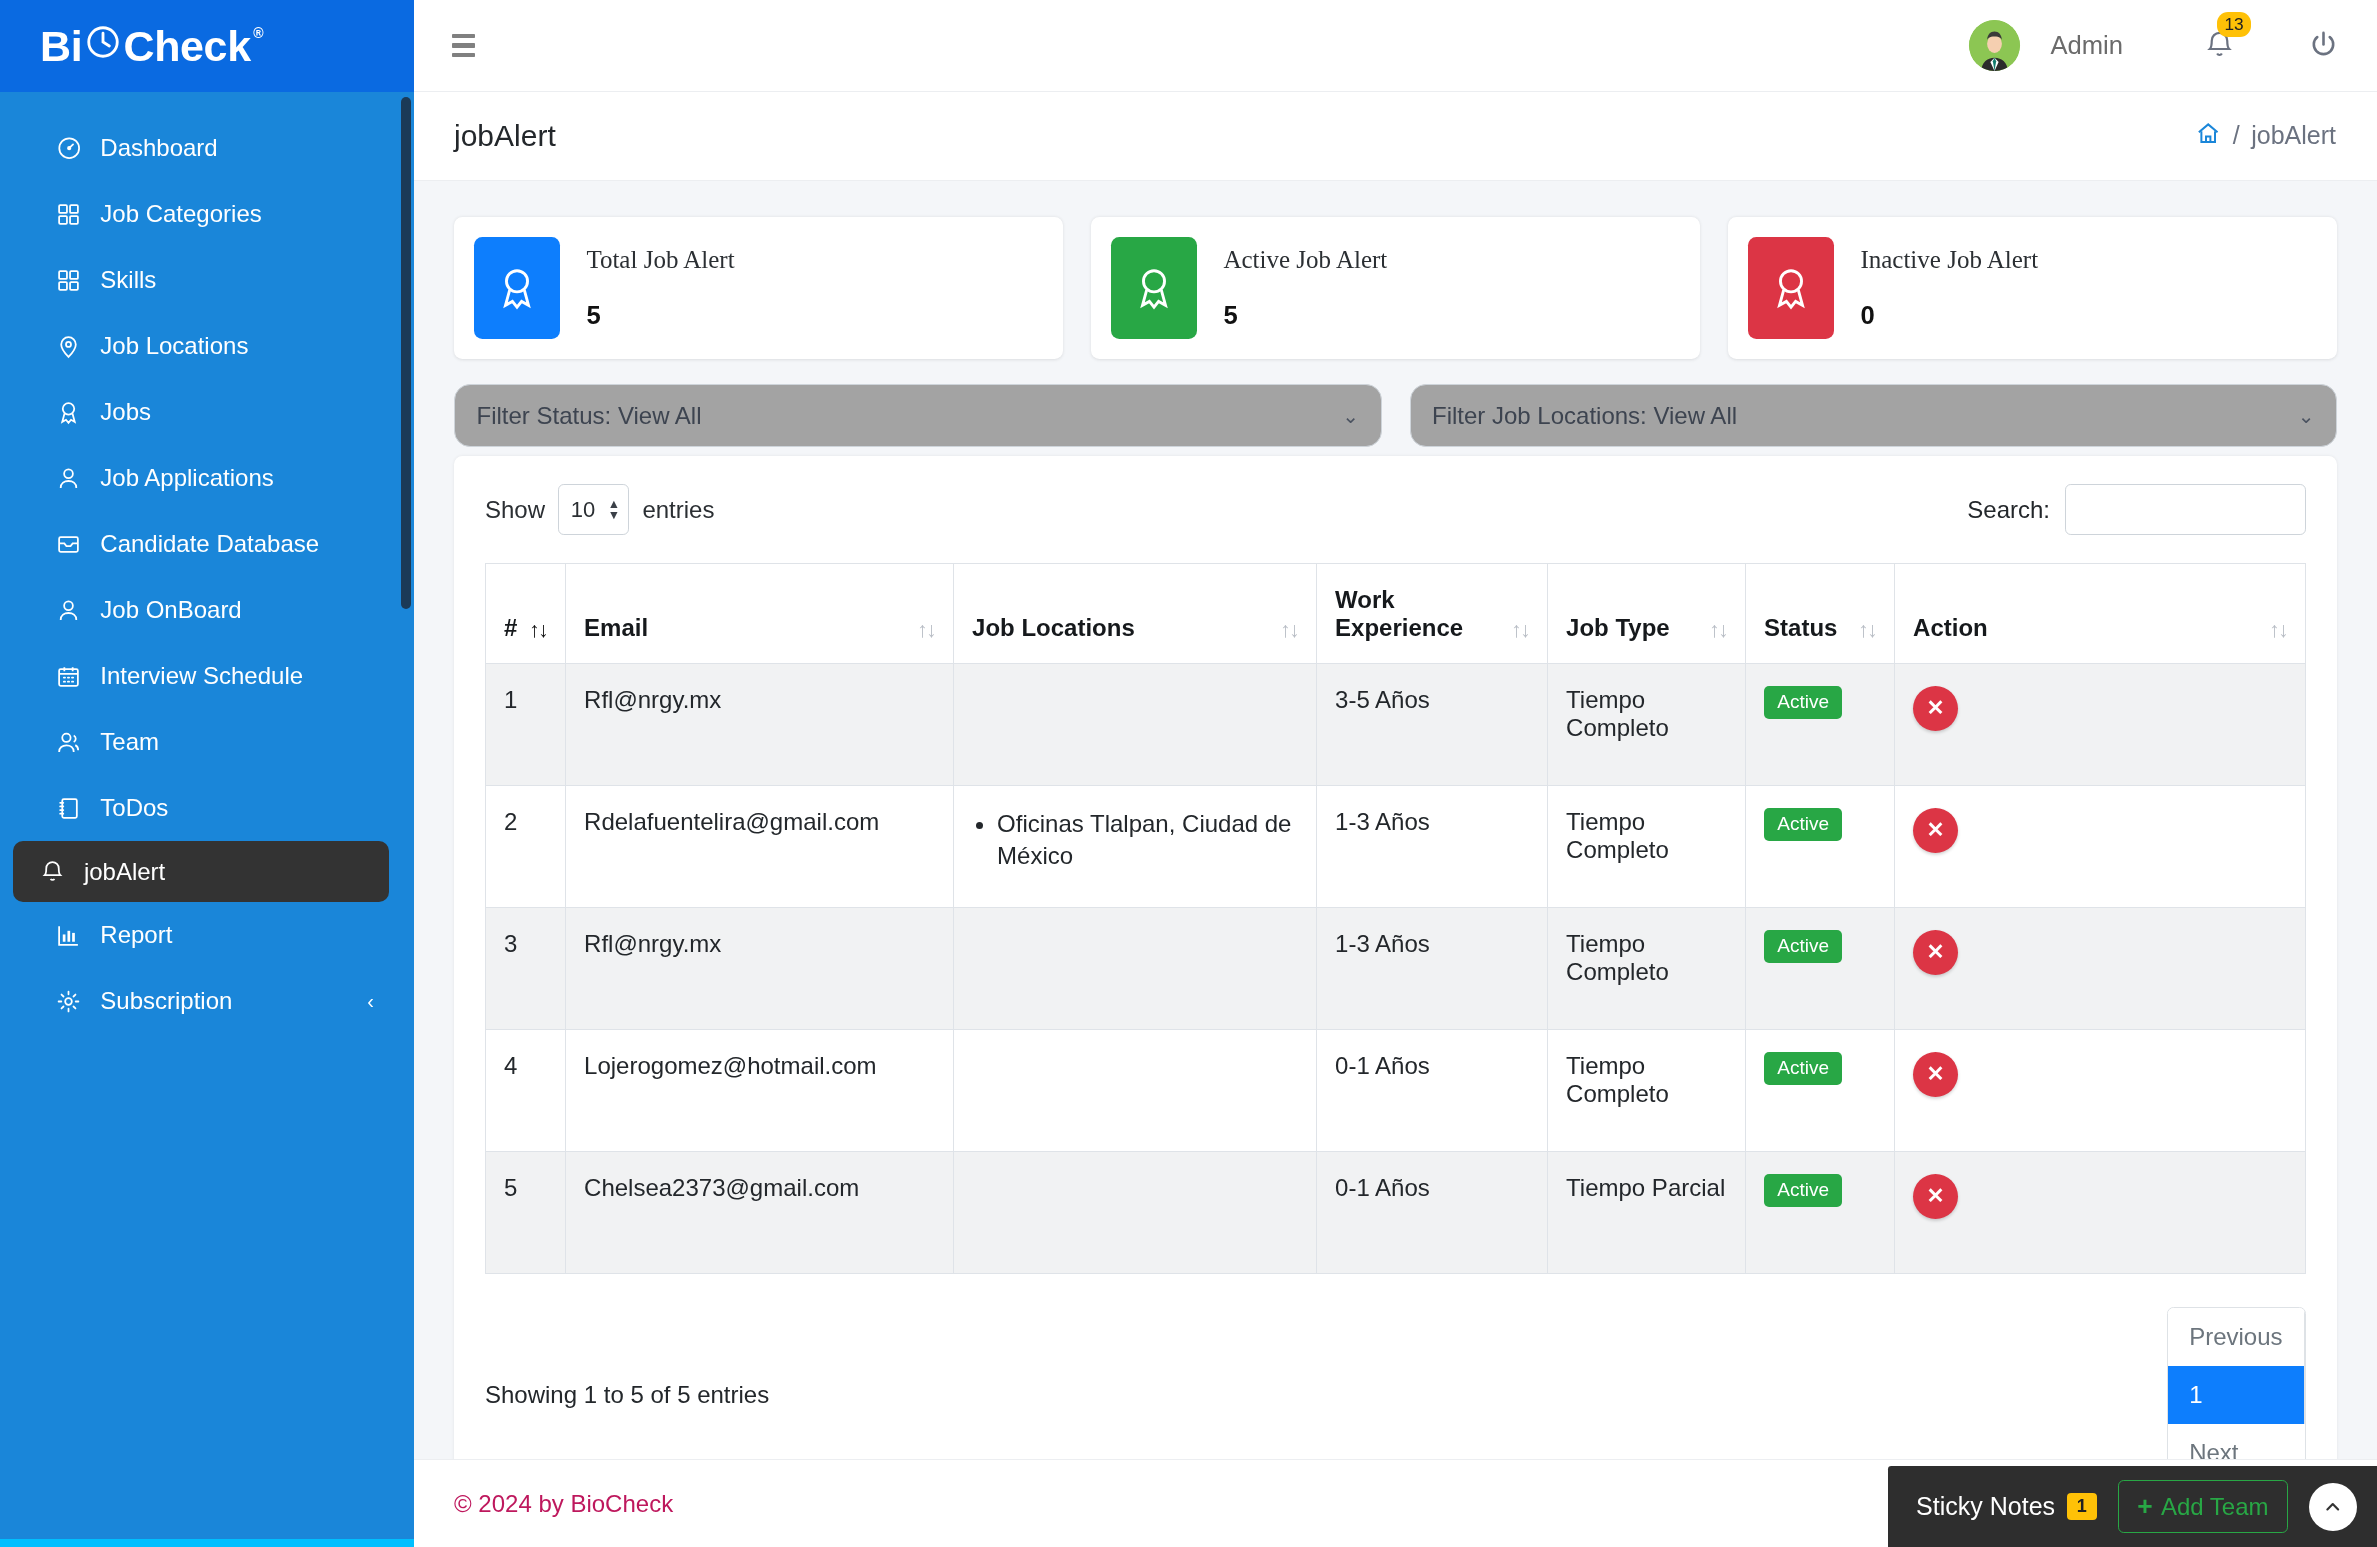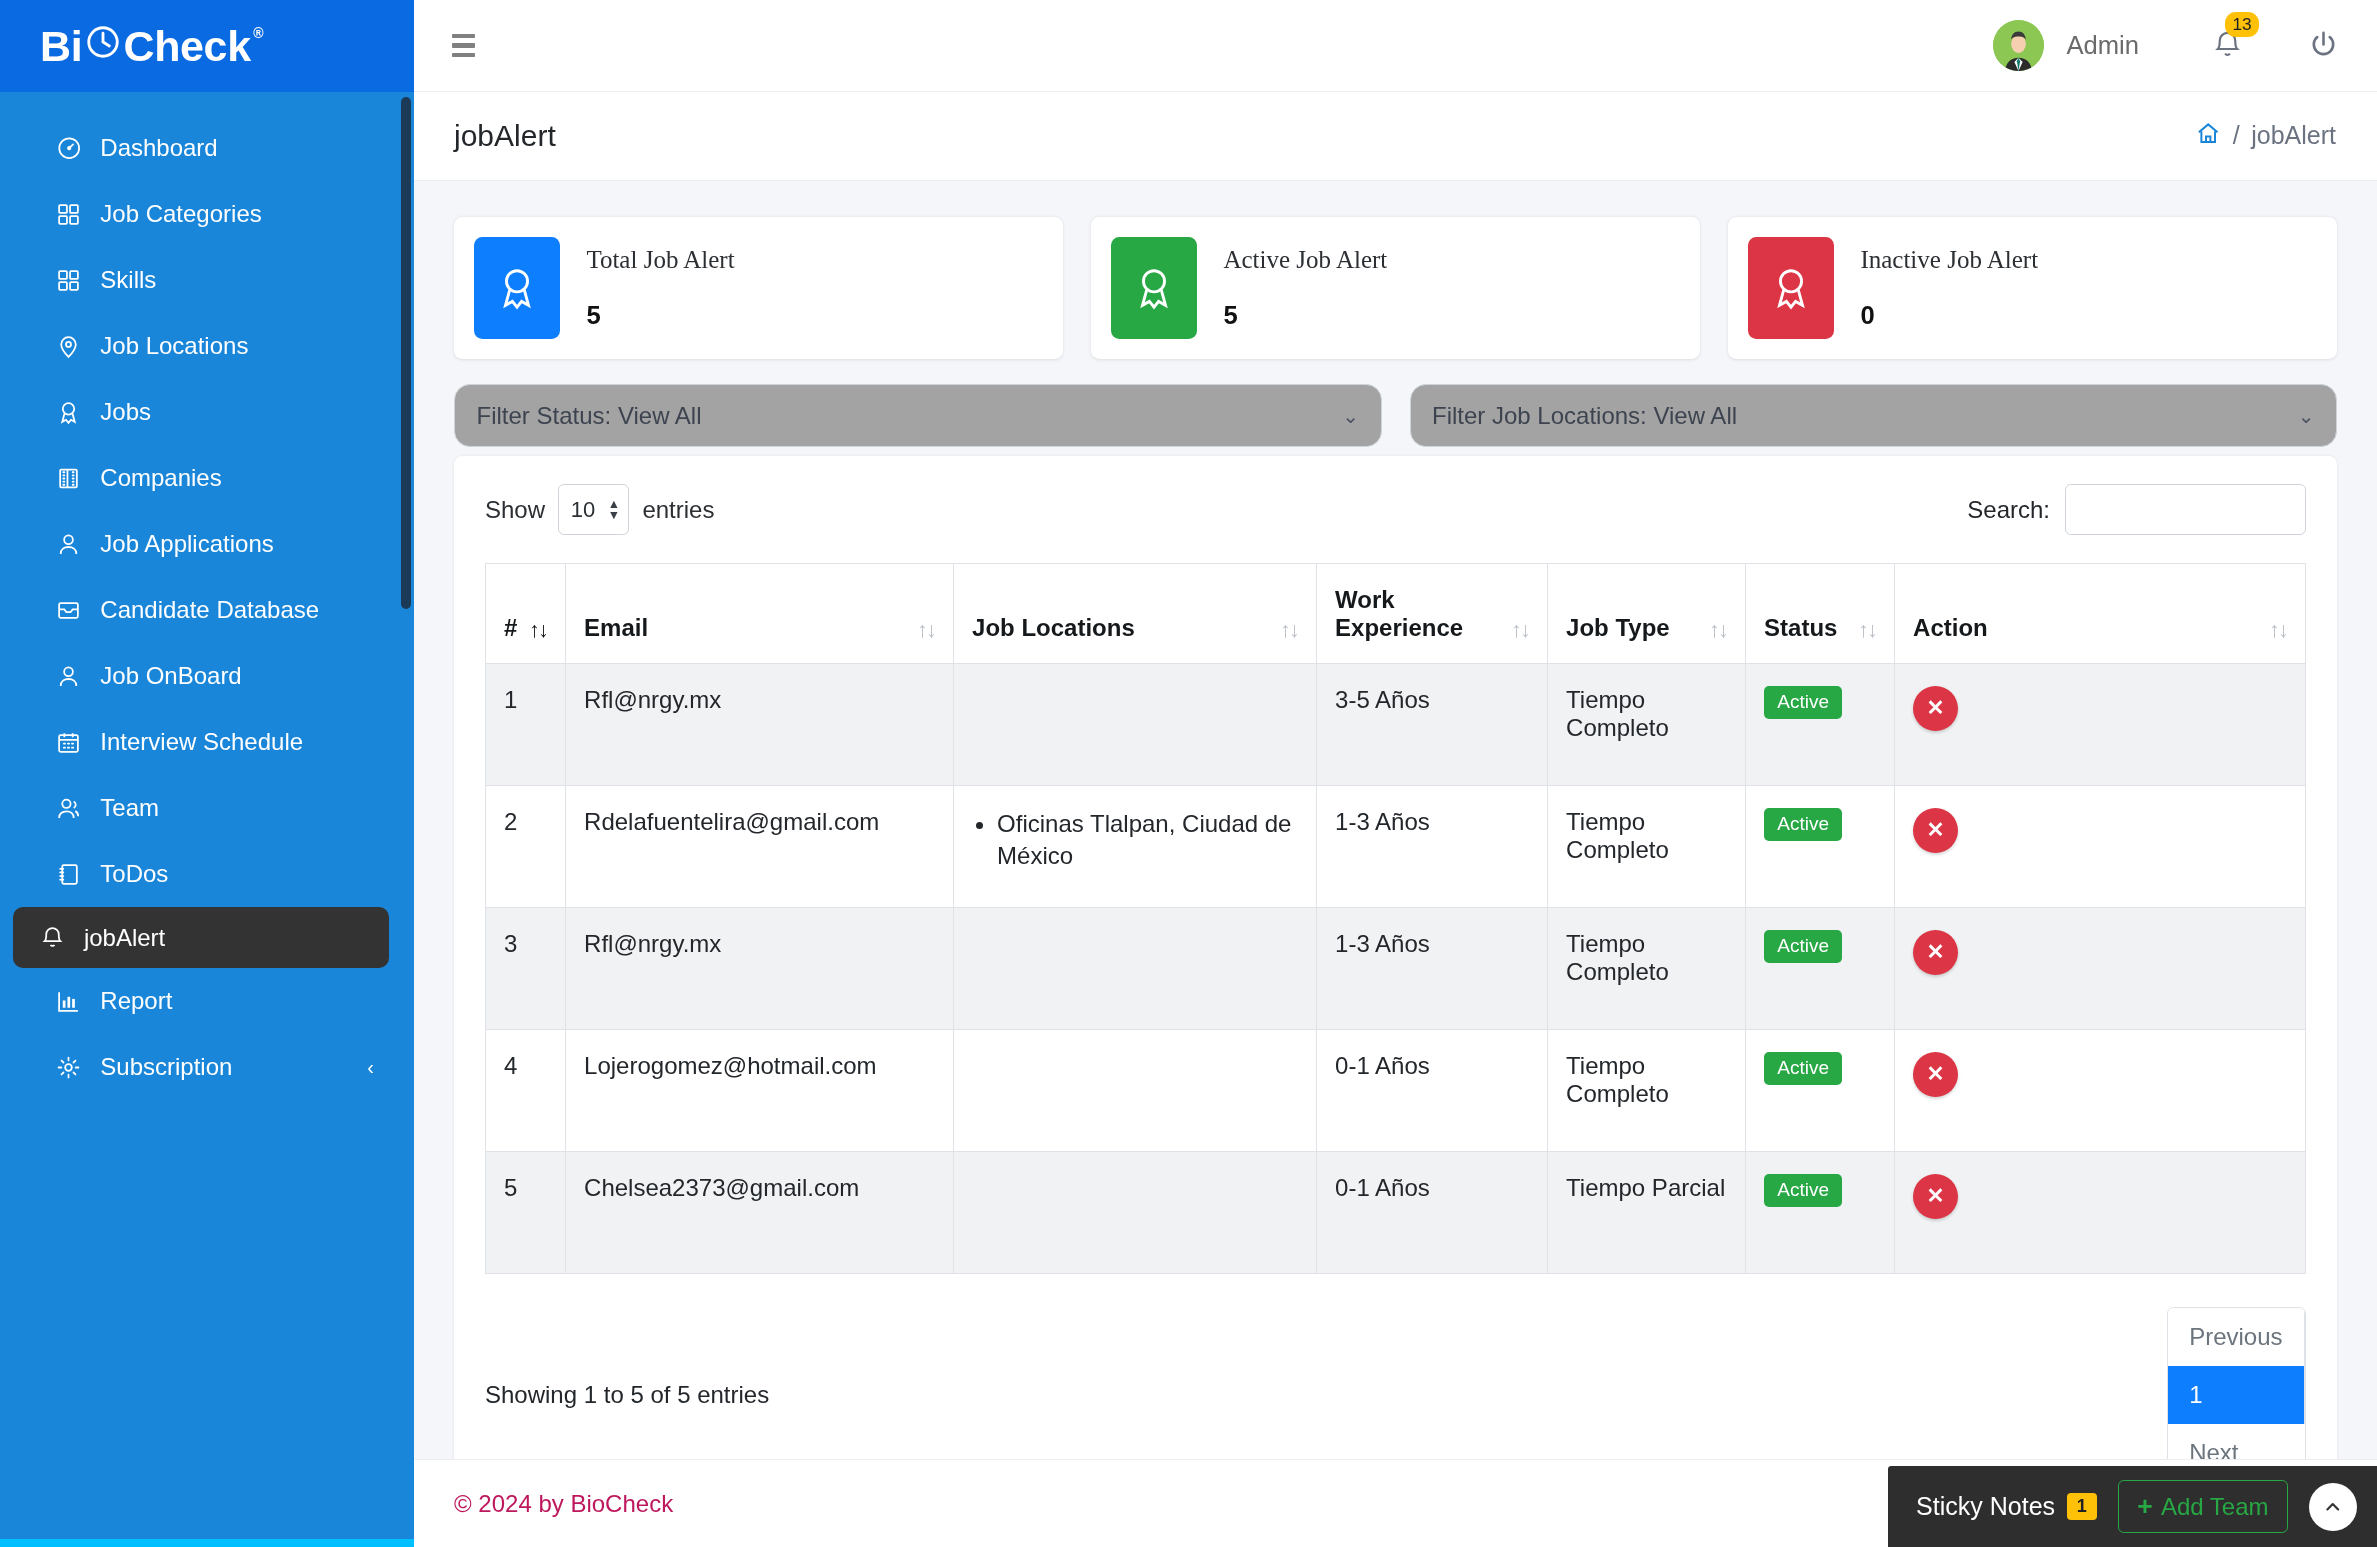--- a/index.html
+++ b/index.html
@@ -62,21 +62,21 @@
 
   .topbar {
     height: 92px; background: #fff;
     display: flex; align-items: center; justify-content: space-between;
     padding: 0 33px 0 31px; flex: 0 0 92px;
     border-bottom: 0.8px solid #eceef1;
   }
   .hamburger { display: flex; flex-direction: column; gap: 5.8px; cursor: pointer; padding: 6.6px; }
   .hamburger span { display: block; width: 23px; height: 4.1px; background: #808080; border-radius: 0.8px; }
 
-  .topbar-right { display: flex; align-items: center; gap: 4px; }
+  .topbar-right { display: flex; align-items: center; gap: 12px; }
   .avatar {
     width: 51px; height: 51px; border-radius: 50%;
     background: #8cc653; overflow: hidden; position: relative; flex: 0 0 51px;
   }
   .user-name { font-size: 25.6px; color: #6b6b6b; margin-left: 18px; }
   .bell-wrap { position: relative; margin-left: 64px; cursor: pointer; padding: 5px; }
   .bell-badge {
     position: absolute; top: -11.6px; left: 18px;
     background: #ffc107; color: #222; font-size: 17.3px; font-weight: normal;
     border-radius: 11px; padding: 1.7px 7.4px; line-height: 1.25;
@@ -284,30 +284,20 @@
       <div class="nav-item">
         <span class="ic">
           <svg width="25" height="25" viewBox="0 0 24 24" fill="none" stroke="#fff" stroke-width="1.7">
               <circle cx="12" cy="8.5" r="5.5"></circle>
               <path d="M8.2 13 L6 21 l3.6-2 L12 22 l2.4-3 L18 21 l-2.2-8"></path>
             </svg>
         </span>
         <span class="lbl">Jobs</span>
       </div>
 
-      <div class="nav-item">
-        <span class="ic">
-          <svg width="25" height="25" viewBox="0 0 24 24" fill="none" stroke="#fff" stroke-width="1.7">
-              <rect x="4" y="3.5" width="16" height="17" rx="1"></rect>
-              <path d="M7 6h1 M7 9h1 M7 12h1 M7 15h1 M7 18h1 M16 6h1 M16 9h1 M16 12h1 M16 15h1 M16 18h1" stroke-linecap="round"></path>
-              <path d="M11 3.5v17"></path>
-            </svg>
-        </span>
-        <span class="lbl">Companies</span>
-      </div>
 
       <div class="nav-item">
         <span class="ic">
           <svg width="25" height="25" viewBox="0 0 24 24" fill="none" stroke="#fff" stroke-width="1.7">
               <circle cx="12" cy="7.5" r="4.2"></circle>
               <path d="M4.5 21c0-4.2 3.4-6.6 7.5-6.6s7.5 2.4 7.5 6.6"></path>
             </svg>
         </span>
         <span class="lbl">Job Applications</span>
       </div>

